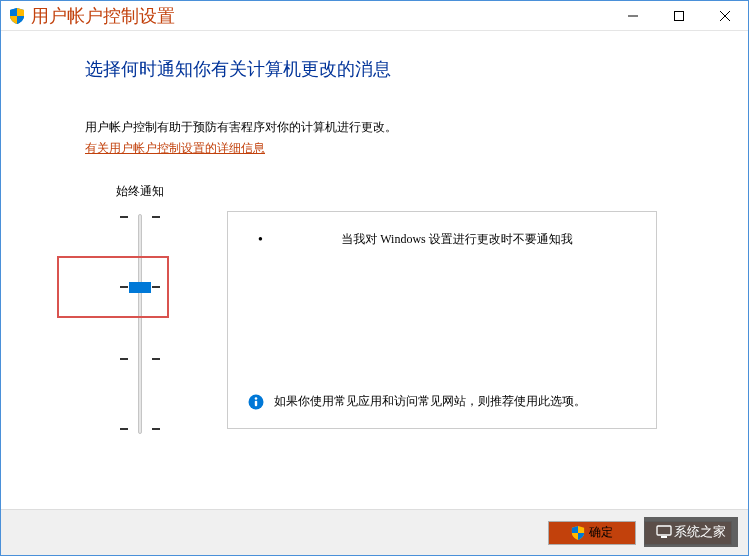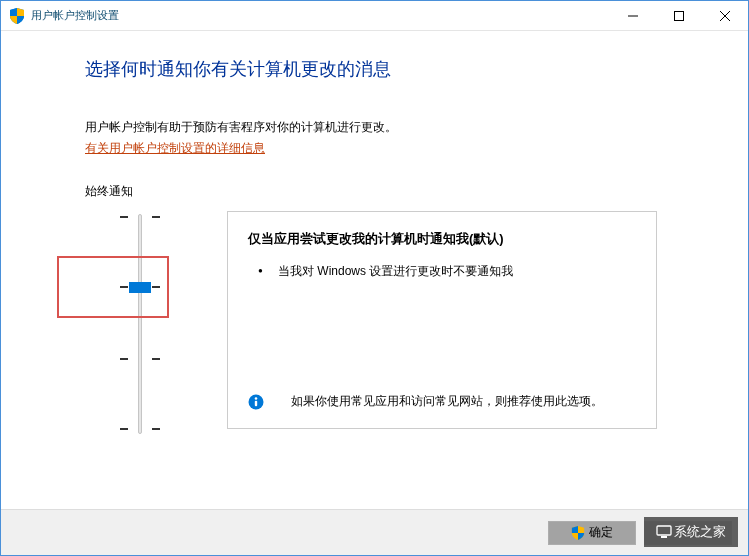--- a/index.html
+++ b/index.html
@@ -22,35 +22,36 @@
       border-bottom: 1px solid #e5e5e5;
     }
     .titlebar-icon {
       width: 16px;
       height: 16px;
       margin-right: 6px;
       flex-shrink: 0;
     }
     .titlebar-text {
       flex: 1;
-      font-size: 11px;
-      color: #0c4a6e;
+      font-size: 18px;
+      color: #c2410c;
     }
     .win-controls { display: flex; height: 100%; }
     .win-btn {
       width: 46px;
       height: 100%;
       display: flex;
       align-items: center;
       justify-content: center;
       color: #000;
     }
     .win-btn svg { width: 10px; height: 10px; }
     .content {
       padding: 26px 40px 0 84px;
+      font-family: Liberation Serif, serif;
     }
     .heading {
       color: #003399;
       font-size: 18px;
       font-weight: 400;
       margin-bottom: 16px;
     }
     .desc {
       color: #000;
       font-size: 12px;
@@ -60,20 +61,21 @@
     .link {
       color: #c2410c;
       text-decoration: underline;
       font-size: 12px;
       cursor: pointer;
     }
     .slider-area {
       display: flex;
       margin-top: 26px;
       gap: 32px;
+      text-align: center;
     }
     .slider-column { width: 110px; }
     .slider-label-top, .slider-label-bottom {
       font-size: 12px;
       white-space: nowrap;
     }
     .slider-label-bottom { margin-top: 16px; }
     .slider-track-wrap {
       position: relative;
       height: 220px;
@@ -130,21 +132,21 @@
       display: flex;
       flex-direction: column;
       justify-content: space-between;
     }
     .info-header { font-weight: bold; font-size: 13px; margin-bottom: 14px; }
     .bullet-list { list-style: none; padding-left: 10px; }
     .bullet-list li { position: relative; padding-left: 20px; line-height: 1.6; font-size: 12px; }
     .bullet-list li:before {
       content: "●"; position: absolute; left: 0; top: 0; font-size: 8px; line-height: 2.2;
     }
-    .info-footer { display: flex; gap: 27px; align-items: flex-start; }
+    .info-footer { display: flex; gap: 10px; align-items: flex-start; }
     .info-icon {
       width: 16px; height: 16px; flex-shrink: 0; margin-top: 2px;
     }
     .info-footer-text { font-size: 12px; line-height: 1.5; }
     .button-bar {
       position: absolute;
       bottom: 0;
       left: 0;
       right: 0;
       height: 46px;
@@ -153,21 +155,21 @@
       display: flex;
       justify-content: flex-end;
       align-items: center;
       padding: 0 16px;
       gap: 8px;
     }
     .std-btn {
       min-width: 88px;
       height: 24px;
       border: 1px solid #adadad;
-      background: #a3a3a3;
+      background: #c2410c;
       font-size: 12px;
       display: inline-flex;
       align-items: center;
       justify-content: center;
       gap: 4px;
       padding: 0 12px;
     }
     .shield-icon-small { width: 14px; height: 14px; }
     .watermark {
       position: absolute;
@@ -244,21 +246,20 @@
             <span></span>
             <span></span>
           </div>
         <div class="slider-thumb"></div>
         <div class="highlight-box"></div>
       </div>
     </div>
 
     <div class="info-panel">
       <div>
-        <div class="info-header">仅当应用尝试更改我的计算机时通知我(默认)</div>
         <ul class="bullet-list">
           <li>当我对 Windows 设置进行更改时不要通知我</li>
         </ul>
       </div>
       <div class="info-footer">
         <span class="info-icon">
           <svg viewBox="0 0 16 16">
               <circle cx="8" cy="8" r="7.5" fill="#0078d7"></circle>
               <circle cx="8" cy="4.5" r="1.3" fill="#fff"></circle>
               <rect x="6.8" y="6.8" width="2.4" height="5.5" fill="#fff" rx="1"></rect>

